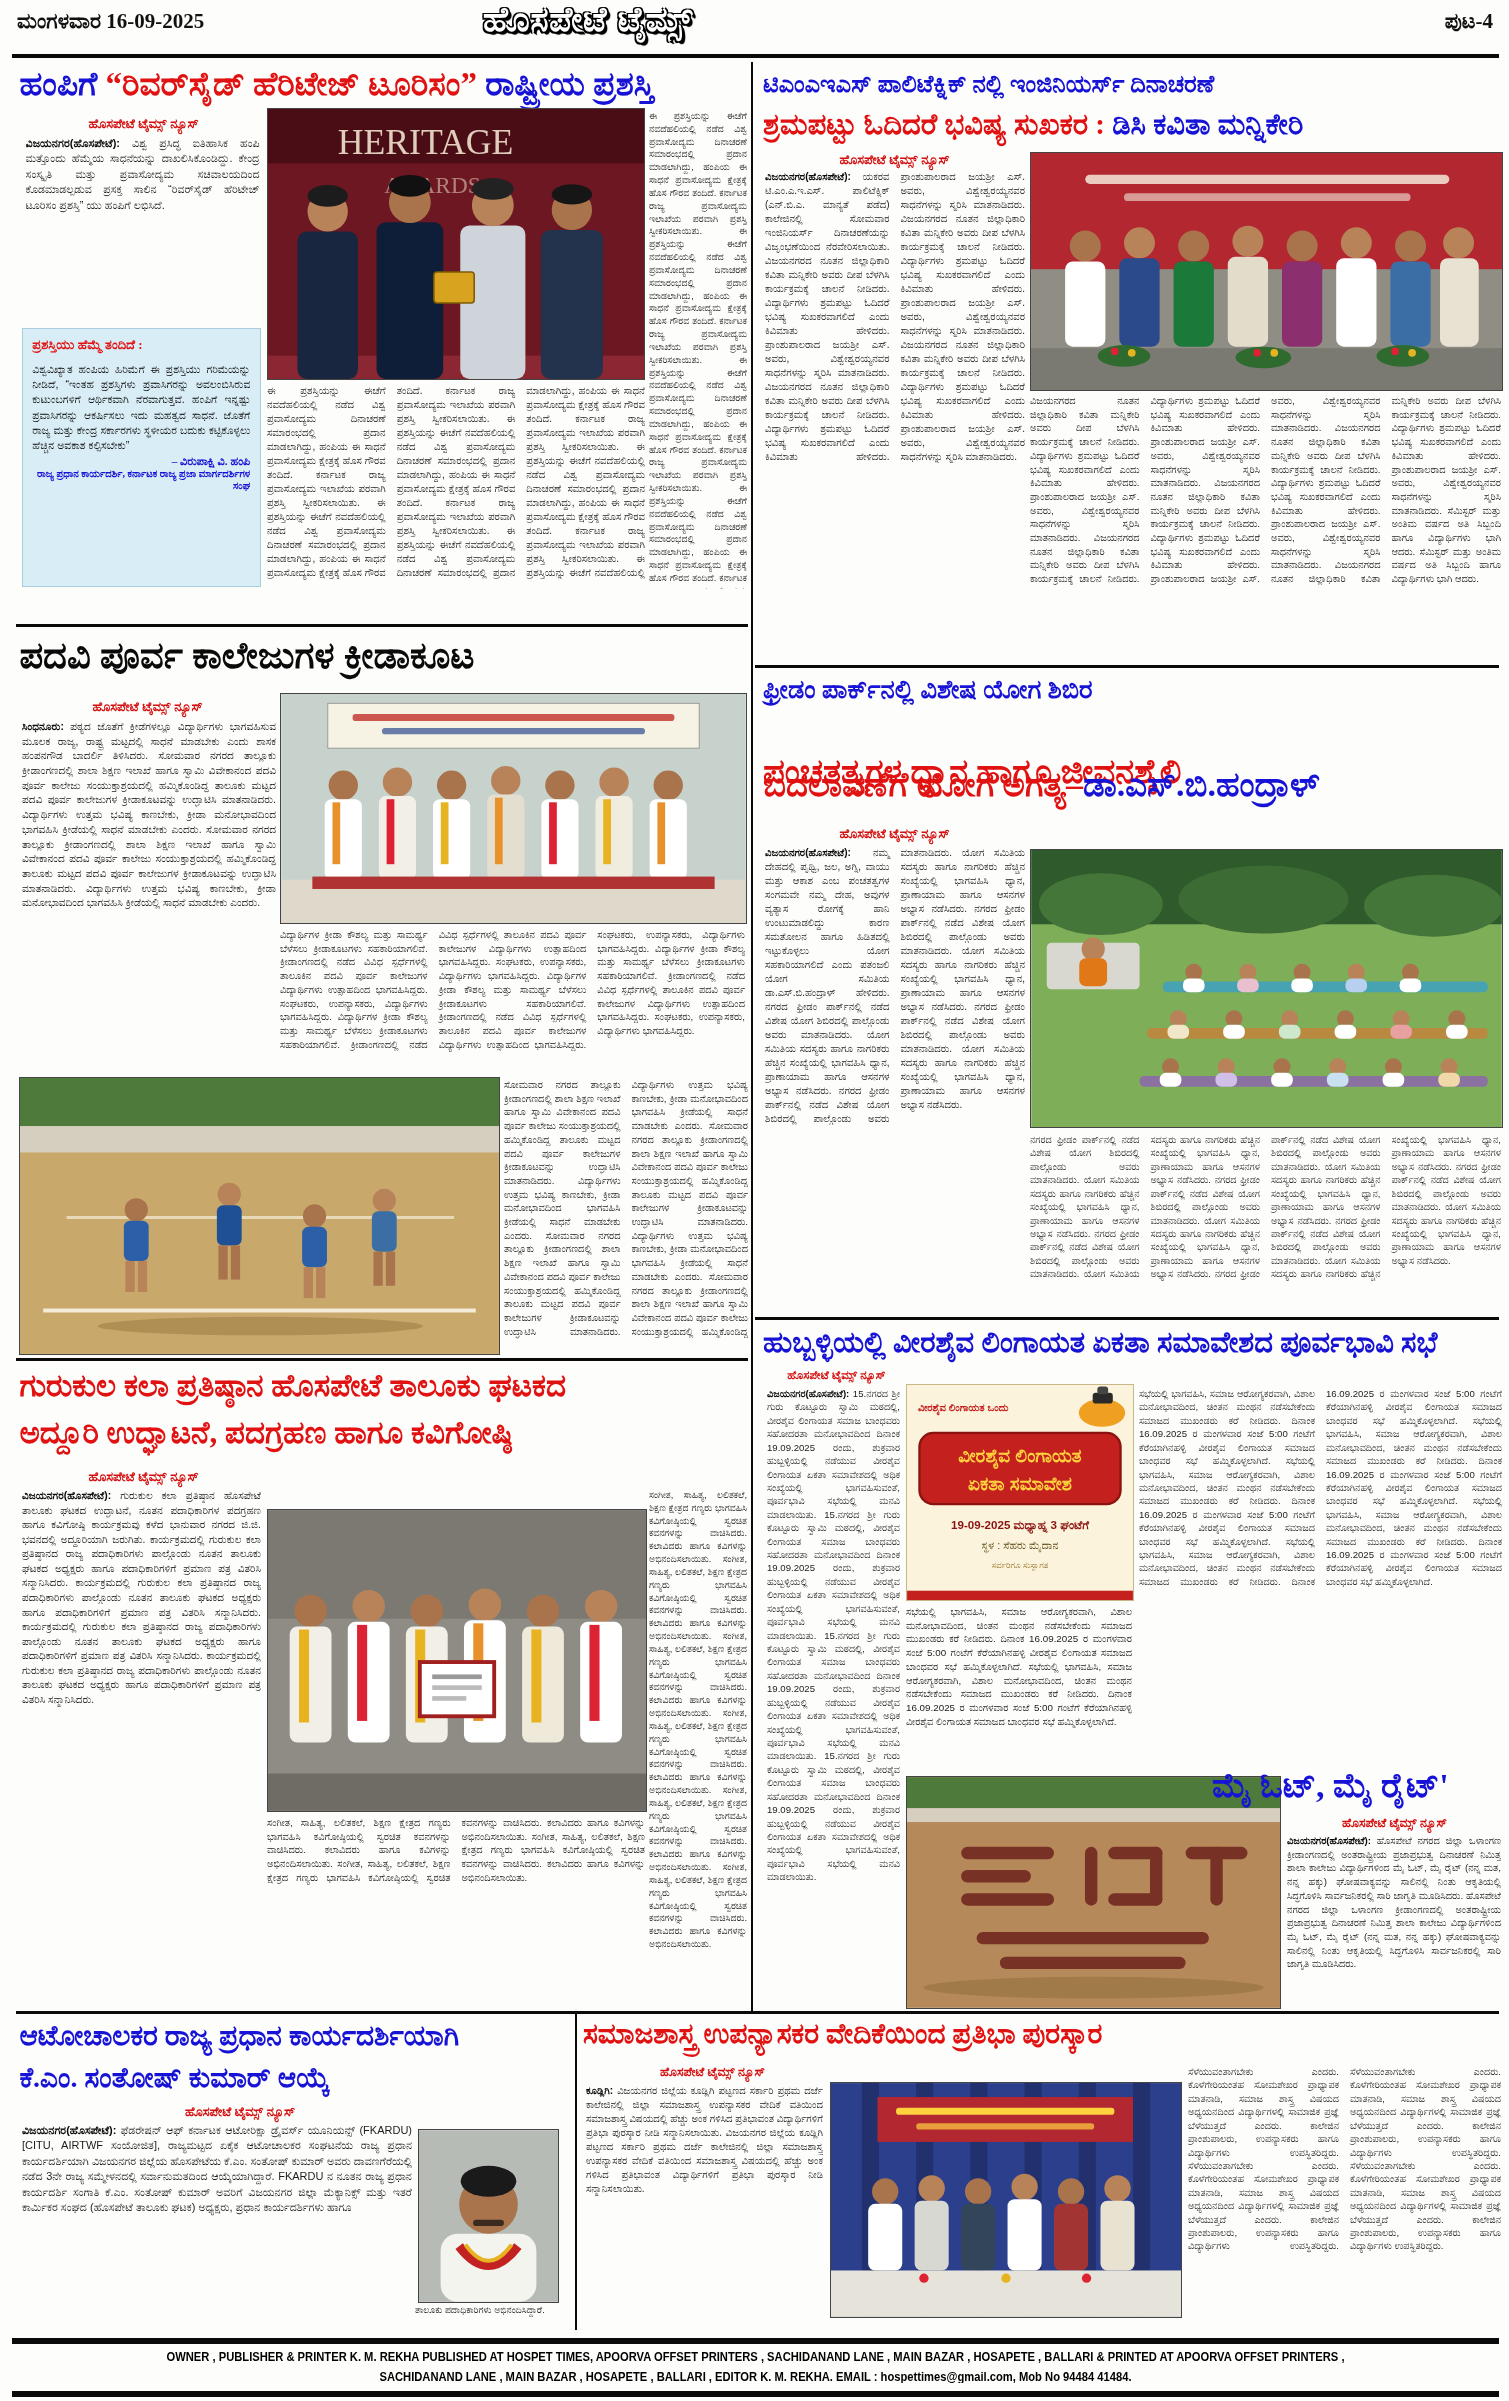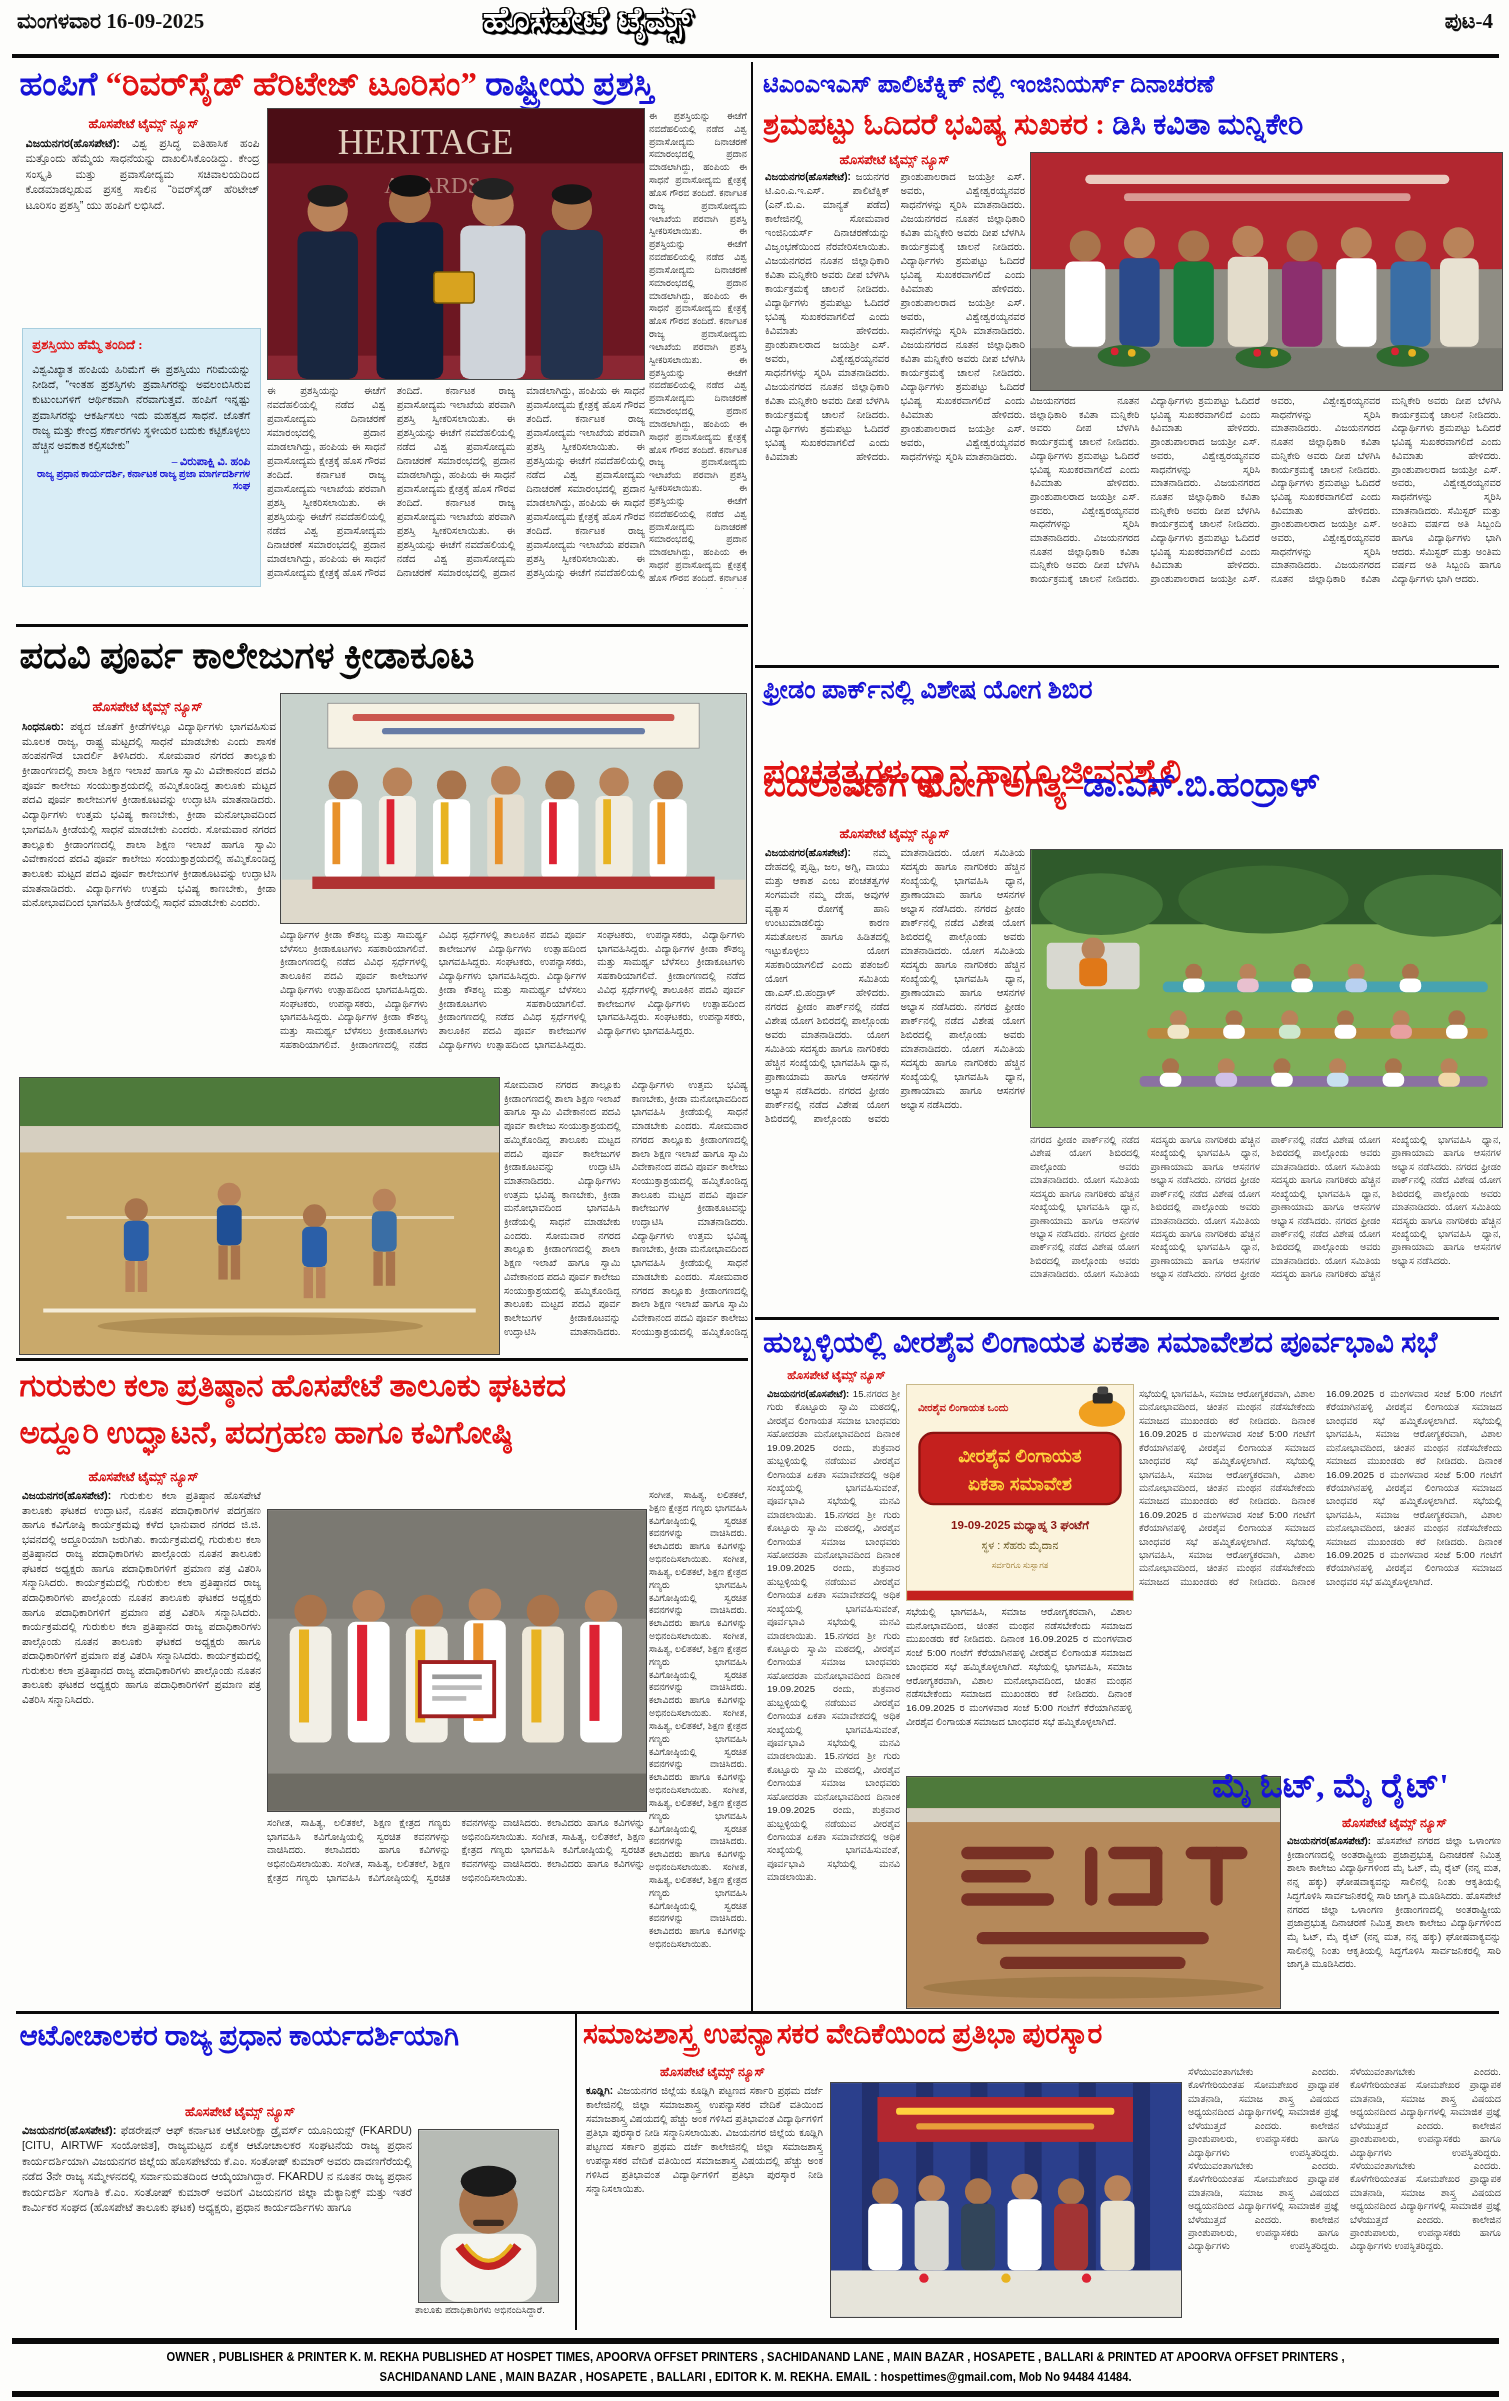--- a/index.html
+++ b/index.html
@@ -87,21 +87,21 @@
   </div>
   <div class="abs body small j" style="left:649px;top:110px;width:98px;height:479px;font-size:9.3px;">ಈ ಪ್ರಶಸ್ತಿಯನ್ನು ಈಚೆಗೆ ನವದೆಹಲಿಯಲ್ಲಿ ನಡೆದ ವಿಶ್ವ ಪ್ರವಾಸೋದ್ಯಮ ದಿನಾಚರಣೆ ಸಮಾರಂಭದಲ್ಲಿ ಪ್ರದಾನ ಮಾಡಲಾಗಿದ್ದು, ಹಂಪಿಯ ಈ ಸಾಧನೆ ಪ್ರವಾಸೋದ್ಯಮ ಕ್ಷೇತ್ರಕ್ಕೆ ಹೊಸ ಗೌರವ ತಂದಿದೆ. ಕರ್ನಾಟಕ ರಾಜ್ಯ ಪ್ರವಾಸೋದ್ಯಮ ಇಲಾಖೆಯ ಪರವಾಗಿ ಪ್ರಶಸ್ತಿ ಸ್ವೀಕರಿಸಲಾಯಿತು. ಈ ಪ್ರಶಸ್ತಿಯನ್ನು ಈಚೆಗೆ ನವದೆಹಲಿಯಲ್ಲಿ ನಡೆದ ವಿಶ್ವ ಪ್ರವಾಸೋದ್ಯಮ ದಿನಾಚರಣೆ ಸಮಾರಂಭದಲ್ಲಿ ಪ್ರದಾನ ಮಾಡಲಾಗಿದ್ದು, ಹಂಪಿಯ ಈ ಸಾಧನೆ ಪ್ರವಾಸೋದ್ಯಮ ಕ್ಷೇತ್ರಕ್ಕೆ ಹೊಸ ಗೌರವ ತಂದಿದೆ. ಕರ್ನಾಟಕ ರಾಜ್ಯ ಪ್ರವಾಸೋದ್ಯಮ ಇಲಾಖೆಯ ಪರವಾಗಿ ಪ್ರಶಸ್ತಿ ಸ್ವೀಕರಿಸಲಾಯಿತು. ಈ ಪ್ರಶಸ್ತಿಯನ್ನು ಈಚೆಗೆ ನವದೆಹಲಿಯಲ್ಲಿ ನಡೆದ ವಿಶ್ವ ಪ್ರವಾಸೋದ್ಯಮ ದಿನಾಚರಣೆ ಸಮಾರಂಭದಲ್ಲಿ ಪ್ರದಾನ ಮಾಡಲಾಗಿದ್ದು, ಹಂಪಿಯ ಈ ಸಾಧನೆ ಪ್ರವಾಸೋದ್ಯಮ ಕ್ಷೇತ್ರಕ್ಕೆ ಹೊಸ ಗೌರವ ತಂದಿದೆ. ಕರ್ನಾಟಕ ರಾಜ್ಯ ಪ್ರವಾಸೋದ್ಯಮ ಇಲಾಖೆಯ ಪರವಾಗಿ ಪ್ರಶಸ್ತಿ ಸ್ವೀಕರಿಸಲಾಯಿತು. ಈ ಪ್ರಶಸ್ತಿಯನ್ನು ಈಚೆಗೆ ನವದೆಹಲಿಯಲ್ಲಿ ನಡೆದ ವಿಶ್ವ ಪ್ರವಾಸೋದ್ಯಮ ದಿನಾಚರಣೆ ಸಮಾರಂಭದಲ್ಲಿ ಪ್ರದಾನ ಮಾಡಲಾಗಿದ್ದು, ಹಂಪಿಯ ಈ ಸಾಧನೆ ಪ್ರವಾಸೋದ್ಯಮ ಕ್ಷೇತ್ರಕ್ಕೆ ಹೊಸ ಗೌರವ ತಂದಿದೆ. ಕರ್ನಾಟಕ ರಾಜ್ಯ ಪ್ರವಾಸೋದ್ಯಮ ಇಲಾಖೆಯ ಪರವಾಗಿ ಪ್ರಶಸ್ತಿ ಸ್ವೀಕರಿಸಲಾಯಿತು. ಈ ಪ್ರಶಸ್ತಿಯನ್ನು ಈಚೆಗೆ ನವದೆಹಲಿಯಲ್ಲಿ ನಡೆದ ವಿಶ್ವ ಪ್ರವಾಸೋದ್ಯಮ ದಿನಾಚರಣೆ ಸಮಾರಂಭದಲ್ಲಿ ಪ್ರದಾನ ಮಾಡಲಾಗಿದ್ದು, ಹಂಪಿಯ ಈ ಸಾಧನೆ ಪ್ರವಾಸೋದ್ಯಮ ಕ್ಷೇತ್ರಕ್ಕೆ ಹೊಸ ಗೌರವ ತಂದಿದೆ. ಕರ್ನಾಟಕ ರಾಜ್ಯ ಪ್ರವಾಸೋದ್ಯಮ ಇಲಾಖೆಯ ಪರವಾಗಿ ಪ್ರಶಸ್ತಿ ಸ್ವೀಕರಿಸಲಾಯಿತು. ಈ ಪ್ರಶಸ್ತಿಯನ್ನು ಈಚೆಗೆ ನವದೆಹಲಿಯಲ್ಲಿ ನಡೆದ ವಿಶ್ವ ಪ್ರವಾಸೋದ್ಯಮ ದಿನಾಚರಣೆ ಸಮಾರಂಭದಲ್ಲಿ ಪ್ರದಾನ ಮಾಡಲಾಗಿದ್ದು, ಹಂಪಿಯ ಈ ಸಾಧನೆ ಪ್ರವಾಸೋದ್ಯಮ ಕ್ಷೇತ್ರಕ್ಕೆ ಹೊಸ ಗೌರವ ತಂದಿದೆ. ಕರ್ನಾಟಕ ರಾಜ್ಯ ಪ್ರವಾಸೋದ್ಯಮ ಇಲಾಖೆಯ ಪರವಾಗಿ ಪ್ರಶಸ್ತಿ ಸ್ವೀಕರಿಸಲಾಯಿತು.</div>
   <div class="abs body j cols3" style="left:267px;top:384px;width:378px;height:203px;font-size:10px;">ಈ ಪ್ರಶಸ್ತಿಯನ್ನು ಈಚೆಗೆ ನವದೆಹಲಿಯಲ್ಲಿ ನಡೆದ ವಿಶ್ವ ಪ್ರವಾಸೋದ್ಯಮ ದಿನಾಚರಣೆ ಸಮಾರಂಭದಲ್ಲಿ ಪ್ರದಾನ ಮಾಡಲಾಗಿದ್ದು, ಹಂಪಿಯ ಈ ಸಾಧನೆ ಪ್ರವಾಸೋದ್ಯಮ ಕ್ಷೇತ್ರಕ್ಕೆ ಹೊಸ ಗೌರವ ತಂದಿದೆ. ಕರ್ನಾಟಕ ರಾಜ್ಯ ಪ್ರವಾಸೋದ್ಯಮ ಇಲಾಖೆಯ ಪರವಾಗಿ ಪ್ರಶಸ್ತಿ ಸ್ವೀಕರಿಸಲಾಯಿತು. ಈ ಪ್ರಶಸ್ತಿಯನ್ನು ಈಚೆಗೆ ನವದೆಹಲಿಯಲ್ಲಿ ನಡೆದ ವಿಶ್ವ ಪ್ರವಾಸೋದ್ಯಮ ದಿನಾಚರಣೆ ಸಮಾರಂಭದಲ್ಲಿ ಪ್ರದಾನ ಮಾಡಲಾಗಿದ್ದು, ಹಂಪಿಯ ಈ ಸಾಧನೆ ಪ್ರವಾಸೋದ್ಯಮ ಕ್ಷೇತ್ರಕ್ಕೆ ಹೊಸ ಗೌರವ ತಂದಿದೆ. ಕರ್ನಾಟಕ ರಾಜ್ಯ ಪ್ರವಾಸೋದ್ಯಮ ಇಲಾಖೆಯ ಪರವಾಗಿ ಪ್ರಶಸ್ತಿ ಸ್ವೀಕರಿಸಲಾಯಿತು. ಈ ಪ್ರಶಸ್ತಿಯನ್ನು ಈಚೆಗೆ ನವದೆಹಲಿಯಲ್ಲಿ ನಡೆದ ವಿಶ್ವ ಪ್ರವಾಸೋದ್ಯಮ ದಿನಾಚರಣೆ ಸಮಾರಂಭದಲ್ಲಿ ಪ್ರದಾನ ಮಾಡಲಾಗಿದ್ದು, ಹಂಪಿಯ ಈ ಸಾಧನೆ ಪ್ರವಾಸೋದ್ಯಮ ಕ್ಷೇತ್ರಕ್ಕೆ ಹೊಸ ಗೌರವ ತಂದಿದೆ. ಕರ್ನಾಟಕ ರಾಜ್ಯ ಪ್ರವಾಸೋದ್ಯಮ ಇಲಾಖೆಯ ಪರವಾಗಿ ಪ್ರಶಸ್ತಿ ಸ್ವೀಕರಿಸಲಾಯಿತು. ಈ ಪ್ರಶಸ್ತಿಯನ್ನು ಈಚೆಗೆ ನವದೆಹಲಿಯಲ್ಲಿ ನಡೆದ ವಿಶ್ವ ಪ್ರವಾಸೋದ್ಯಮ ದಿನಾಚರಣೆ ಸಮಾರಂಭದಲ್ಲಿ ಪ್ರದಾನ ಮಾಡಲಾಗಿದ್ದು, ಹಂಪಿಯ ಈ ಸಾಧನೆ ಪ್ರವಾಸೋದ್ಯಮ ಕ್ಷೇತ್ರಕ್ಕೆ ಹೊಸ ಗೌರವ ತಂದಿದೆ. ಕರ್ನಾಟಕ ರಾಜ್ಯ ಪ್ರವಾಸೋದ್ಯಮ ಇಲಾಖೆಯ ಪರವಾಗಿ ಪ್ರಶಸ್ತಿ ಸ್ವೀಕರಿಸಲಾಯಿತು. ಈ ಪ್ರಶಸ್ತಿಯನ್ನು ಈಚೆಗೆ ನವದೆಹಲಿಯಲ್ಲಿ ನಡೆದ ವಿಶ್ವ ಪ್ರವಾಸೋದ್ಯಮ ದಿನಾಚರಣೆ ಸಮಾರಂಭದಲ್ಲಿ ಪ್ರದಾನ ಮಾಡಲಾಗಿದ್ದು, ಹಂಪಿಯ ಈ ಸಾಧನೆ ಪ್ರವಾಸೋದ್ಯಮ ಕ್ಷೇತ್ರಕ್ಕೆ ಹೊಸ ಗೌರವ ತಂದಿದೆ. ಕರ್ನಾಟಕ ರಾಜ್ಯ ಪ್ರವಾಸೋದ್ಯಮ ಇಲಾಖೆಯ ಪರವಾಗಿ ಪ್ರಶಸ್ತಿ ಸ್ವೀಕರಿಸಲಾಯಿತು. ಈ ಪ್ರಶಸ್ತಿಯನ್ನು ಈಚೆಗೆ ನವದೆಹಲಿಯಲ್ಲಿ ನಡೆದ ವಿಶ್ವ ಪ್ರವಾಸೋದ್ಯಮ ದಿನಾಚರಣೆ ಸಮಾರಂಭದಲ್ಲಿ ಪ್ರದಾನ ಮಾಡಲಾಗಿದ್ದು, ಹಂಪಿಯ ಈ ಸಾಧನೆ ಪ್ರವಾಸೋದ್ಯಮ ಕ್ಷೇತ್ರಕ್ಕೆ ಹೊಸ ಗೌರವ ತಂದಿದೆ. ಕರ್ನಾಟಕ ರಾಜ್ಯ ಪ್ರವಾಸೋದ್ಯಮ ಇಲಾಖೆಯ ಪರವಾಗಿ ಪ್ರಶಸ್ತಿ ಸ್ವೀಕರಿಸಲಾಯಿತು. ಈ ಪ್ರಶಸ್ತಿಯನ್ನು ಈಚೆಗೆ ನವದೆಹಲಿಯಲ್ಲಿ ನಡೆದ ವಿಶ್ವ ಪ್ರವಾಸೋದ್ಯಮ ದಿನಾಚರಣೆ ಸಮಾರಂಭದಲ್ಲಿ ಪ್ರದಾನ ಮಾಡಲಾಗಿದ್ದು, ಹಂಪಿಯ ಈ ಸಾಧನೆ ಪ್ರವಾಸೋದ್ಯಮ ಕ್ಷೇತ್ರಕ್ಕೆ ಹೊಸ ಗೌರವ ತಂದಿದೆ. ಕರ್ನಾಟಕ ರಾಜ್ಯ ಪ್ರವಾಸೋದ್ಯಮ ಇಲಾಖೆಯ ಪರವಾಗಿ ಪ್ರಶಸ್ತಿ ಸ್ವೀಕರಿಸಲಾಯಿತು.</div>
 
   <div class="abs hl blue c" style="left:763px;top:70px;width:736px;font-size:24px;">ಟಿಎಂಎಇಎಸ್ ಪಾಲಿಟೆಕ್ನಿಕ್ ನಲ್ಲಿ ಇಂಜಿನಿಯರ್ಸ್ ದಿನಾಚರಣೆ</div>
   <div class="abs hl c" style="left:763px;top:107px;width:736px;font-size:29px;">
     <span class="red">ಶ್ರಮಪಟ್ಟು ಓದಿದರೆ ಭವಿಷ್ಯ ಸುಖಕರ : </span><span class="blue">ಡಿಸಿ ಕವಿತಾ ಮನ್ನಿಕೇರಿ</span>
   </div>
   <div class="abs byline" style="left:782px;top:152px;width:225px;">ಹೊಸಪೇಟೆ ಟೈಮ್ಸ್ ನ್ಯೂಸ್</div>
   <div class="abs body j cols2" style="left:765px;top:170px;width:260px;height:488px;font-size:10px;">
-    <span class="dateline">ವಿಜಯನಗರ(ಹೊಸಪೇಟೆ):</span><span> ಜಯನಗರ ಟಿ.ಎಂ.ಎ.ಇ.ಎಸ್. ಪಾಲಿಟೆಕ್ನಿಕ್ (ಎನ್.ಬಿ.ಎ. ಮಾನ್ಯತೆ ಪಡೆದ) ಕಾಲೇಜಿನಲ್ಲಿ ಸೋಮವಾರ ಇಂಜಿನಿಯರ್ಸ್ ದಿನಾಚರಣೆಯನ್ನು ವಿಜೃಂಭಣೆಯಿಂದ ನೆರವೇರಿಸಲಾಯಿತು.</span>
+    <span class="dateline">ವಿಜಯನಗರ(ಹೊಸಪೇಟೆ):</span><span> ಯಕರವ ಟಿ.ಎಂ.ಎ.ಇ.ಎಸ್. ಪಾಲಿಟೆಕ್ನಿಕ್ (ಎನ್.ಬಿ.ಎ. ಮಾನ್ಯತೆ ಪಡೆದ) ಕಾಲೇಜಿನಲ್ಲಿ ಸೋಮವಾರ ಇಂಜಿನಿಯರ್ಸ್ ದಿನಾಚರಣೆಯನ್ನು ವಿಜೃಂಭಣೆಯಿಂದ ನೆರವೇರಿಸಲಾಯಿತು.</span>
     <span>ವಿಜಯನಗರದ ನೂತನ ಜಿಲ್ಲಾಧಿಕಾರಿ ಕವಿತಾ ಮನ್ನಿಕೇರಿ ಅವರು ದೀಪ ಬೆಳಗಿಸಿ ಕಾರ್ಯಕ್ರಮಕ್ಕೆ ಚಾಲನೆ ನೀಡಿದರು. ವಿದ್ಯಾರ್ಥಿಗಳು ಶ್ರಮಪಟ್ಟು ಓದಿದರೆ ಭವಿಷ್ಯ ಸುಖಕರವಾಗಲಿದೆ ಎಂದು ಕಿವಿಮಾತು ಹೇಳಿದರು. ಪ್ರಾಂಶುಪಾಲರಾದ ಜಯಶ್ರೀ ಎಸ್. ಅವರು, ವಿಶ್ವೇಶ್ವರಯ್ಯನವರ ಸಾಧನೆಗಳನ್ನು ಸ್ಮರಿಸಿ ಮಾತನಾಡಿದರು. ವಿಜಯನಗರದ ನೂತನ ಜಿಲ್ಲಾಧಿಕಾರಿ ಕವಿತಾ ಮನ್ನಿಕೇರಿ ಅವರು ದೀಪ ಬೆಳಗಿಸಿ ಕಾರ್ಯಕ್ರಮಕ್ಕೆ ಚಾಲನೆ ನೀಡಿದರು. ವಿದ್ಯಾರ್ಥಿಗಳು ಶ್ರಮಪಟ್ಟು ಓದಿದರೆ ಭವಿಷ್ಯ ಸುಖಕರವಾಗಲಿದೆ ಎಂದು ಕಿವಿಮಾತು ಹೇಳಿದರು. ಪ್ರಾಂಶುಪಾಲರಾದ ಜಯಶ್ರೀ ಎಸ್. ಅವರು, ವಿಶ್ವೇಶ್ವರಯ್ಯನವರ ಸಾಧನೆಗಳನ್ನು ಸ್ಮರಿಸಿ ಮಾತನಾಡಿದರು. ವಿಜಯನಗರದ ನೂತನ ಜಿಲ್ಲಾಧಿಕಾರಿ ಕವಿತಾ ಮನ್ನಿಕೇರಿ ಅವರು ದೀಪ ಬೆಳಗಿಸಿ ಕಾರ್ಯಕ್ರಮಕ್ಕೆ ಚಾಲನೆ ನೀಡಿದರು. ವಿದ್ಯಾರ್ಥಿಗಳು ಶ್ರಮಪಟ್ಟು ಓದಿದರೆ ಭವಿಷ್ಯ ಸುಖಕರವಾಗಲಿದೆ ಎಂದು ಕಿವಿಮಾತು ಹೇಳಿದರು. ಪ್ರಾಂಶುಪಾಲರಾದ ಜಯಶ್ರೀ ಎಸ್. ಅವರು, ವಿಶ್ವೇಶ್ವರಯ್ಯನವರ ಸಾಧನೆಗಳನ್ನು ಸ್ಮರಿಸಿ ಮಾತನಾಡಿದರು. ವಿಜಯನಗರದ ನೂತನ ಜಿಲ್ಲಾಧಿಕಾರಿ ಕವಿತಾ ಮನ್ನಿಕೇರಿ ಅವರು ದೀಪ ಬೆಳಗಿಸಿ ಕಾರ್ಯಕ್ರಮಕ್ಕೆ ಚಾಲನೆ ನೀಡಿದರು. ವಿದ್ಯಾರ್ಥಿಗಳು ಶ್ರಮಪಟ್ಟು ಓದಿದರೆ ಭವಿಷ್ಯ ಸುಖಕರವಾಗಲಿದೆ ಎಂದು ಕಿವಿಮಾತು ಹೇಳಿದರು. ಪ್ರಾಂಶುಪಾಲರಾದ ಜಯಶ್ರೀ ಎಸ್. ಅವರು, ವಿಶ್ವೇಶ್ವರಯ್ಯನವರ ಸಾಧನೆಗಳನ್ನು ಸ್ಮರಿಸಿ ಮಾತನಾಡಿದರು.</span>
   </div>
   <div class="photo" style="left:1030px;top:152px;width:471px;height:237px;">
     <svg width="471" height="237" viewBox="0 0 608 306">
       <rect width="608" height="306" fill="#8f8d84"></rect>
       <rect width="608" height="150" fill="#b22730"></rect>
       <rect x="70" y="28" width="470" height="12" rx="6" fill="#f4e9d9" opacity="0.85"></rect>
       <rect x="120" y="52" width="370" height="10" rx="5" fill="#f4e9d9" opacity="0.6"></rect>
       <g>
         <circle cx="70" cy="120" r="20" fill="#a9744c"></circle>
@@ -361,20 +361,21 @@
     </svg>
   </div>
 
   <div class="abs hl blue c" style="left:1212px;top:1766px;width:290px;font-size:34px;">ಮೈ ಓಟ್, ಮೈ ರೈಟ್'</div>
   <div class="abs byline" style="left:1286px;top:1816px;width:217px;font-size:12.4px;">ಹೊಸಪೇಟೆ ಟೈಮ್ಸ್ ನ್ಯೂಸ್</div>
   <div class="abs body j" style="left:1287px;top:1834px;width:214px;height:172px;font-size:9.8px;">
     <span class="dateline">ವಿಜಯನಗರ(ಹೊಸಪೇಟೆ):</span><span> ಹೊಸಪೇಟೆ ನಗರದ ಜಿಲ್ಲಾ ಒಳಾಂಗಣ ಕ್ರೀಡಾಂಗಣದಲ್ಲಿ ಅಂತರಾಷ್ಟ್ರೀಯ ಪ್ರಜಾಪ್ರಭುತ್ವ ದಿನಾಚರಣೆ ನಿಮಿತ್ತ ಶಾಲಾ ಕಾಲೇಜು ವಿದ್ಯಾರ್ಥಿಗಳಿಂದ ಮೈ ಓಟ್, ಮೈ ರೈಟ್ (ನನ್ನ ಮತ, ನನ್ನ ಹಕ್ಕು) ಘೋಷವಾಕ್ಯವನ್ನು ಸಾಲಿನಲ್ಲಿ ನಿಂತು ಆಕೃತಿಯಲ್ಲಿ ಸಿದ್ಧಗೊಳಿಸಿ ಸಾರ್ವಜನಿಕರಲ್ಲಿ ಸಾರಿ ಜಾಗೃತಿ ಮೂಡಿಸಿದರು.  ಹೊಸಪೇಟೆ ನಗರದ ಜಿಲ್ಲಾ ಒಳಾಂಗಣ ಕ್ರೀಡಾಂಗಣದಲ್ಲಿ ಅಂತರಾಷ್ಟ್ರೀಯ ಪ್ರಜಾಪ್ರಭುತ್ವ ದಿನಾಚರಣೆ ನಿಮಿತ್ತ ಶಾಲಾ ಕಾಲೇಜು ವಿದ್ಯಾರ್ಥಿಗಳಿಂದ ಮೈ ಓಟ್, ಮೈ ರೈಟ್ (ನನ್ನ ಮತ, ನನ್ನ ಹಕ್ಕು) ಘೋಷವಾಕ್ಯವನ್ನು ಸಾಲಿನಲ್ಲಿ ನಿಂತು ಆಕೃತಿಯಲ್ಲಿ ಸಿದ್ಧಗೊಳಿಸಿ ಸಾರ್ವಜನಿಕರಲ್ಲಿ ಸಾರಿ ಜಾಗೃತಿ ಮೂಡಿಸಿದರು.</span>
   </div>
 
   <div class="abs hl blue c" style="left:19.4px;top:2019px;width:554px;font-size:28px;">ಆಟೋಚಾಲಕರ ರಾಜ್ಯ ಪ್ರಧಾನ ಕಾರ್ಯದರ್ಶಿಯಾಗಿ</div>
+  <div class="abs hl blue c" style="left:19.4px;top:2061px;width:554px;font-size:28px;">ಕೆ.ಎಂ. ಸಂತೋಷ್ ಕುಮಾರ್ ಆಯ್ಕೆ</div>
   <div class="abs byline" style="left:124px;top:2104px;width:232px;">ಹೊಸಪೇಟೆ ಟೈಮ್ಸ್ ನ್ಯೂಸ್</div>
   <div class="abs body j" style="left:22px;top:2123px;width:390px;height:205px;font-size:11px;">
     <span class="dateline">ವಿಜಯನಗರ(ಹೊಸಪೇಟೆ):</span><span> ಫೆಡರೇಷನ್ ಆಫ್ ಕರ್ನಾಟಕ ಆಟೋರಿಕ್ಷಾ ಡ್ರೈವರ್ಸ್ ಯೂನಿಯನ್ಸ್ (FKARDU) [CITU, AIRTWF ಸಂಯೋಜಿತ], ರಾಜ್ಯಮಟ್ಟದ ಏಕೈಕ ಆಟೋಚಾಲಕರ ಸಂಘಟನೆಯ ರಾಜ್ಯ ಪ್ರಧಾನ ಕಾರ್ಯದರ್ಶಿಯಾಗಿ ವಿಜಯನಗರ ಜಿಲ್ಲೆಯ ಹೊಸಪೇಟೆಯ ಕೆ.ಎಂ. ಸಂತೋಷ್ ಕುಮಾರ್ ಅವರು ದಾವಣಗೆರೆಯಲ್ಲಿ ನಡೆದ 3ನೇ ರಾಜ್ಯ ಸಮ್ಮೇಳನದಲ್ಲಿ ಸರ್ವಾನುಮತದಿಂದ ಆಯ್ಕೆಯಾಗಿದ್ದಾರೆ.</span>
     <span>FKARDU ನ ನೂತನ ರಾಜ್ಯ ಪ್ರಧಾನ ಕಾರ್ಯದರ್ಶಿ ಸಂಗಾತಿ ಕೆ.ಎಂ. ಸಂತೋಷ್ ಕುಮಾರ್ ಅವರಿಗೆ ವಿಜಯನಗರ ಜಿಲ್ಲಾ ಮೆಕ್ಯಾನಿಕ್ಸ್ ಮತ್ತು ಇತರೆ ಕಾರ್ಮಿಕರ ಸಂಘದ (ಹೊಸಪೇಟೆ ತಾಲೂಕು ಘಟಕ) ಅಧ್ಯಕ್ಷರು, ಪ್ರಧಾನ ಕಾರ್ಯದರ್ಶಿಗಳು ಹಾಗೂ</span>
   </div>
   <div class="photo" style="left:418px;top:2129px;width:139px;height:172px;">
     <svg width="139" height="172" viewBox="0 0 180 222">
       <rect width="180" height="222" fill="#b7bbb5"></rect>
       <rect x="28" y="134" width="124" height="88" rx="22" fill="#f4f4ee"></rect>
       <circle cx="90" cy="96" r="38" fill="#a9744c"></circle>

